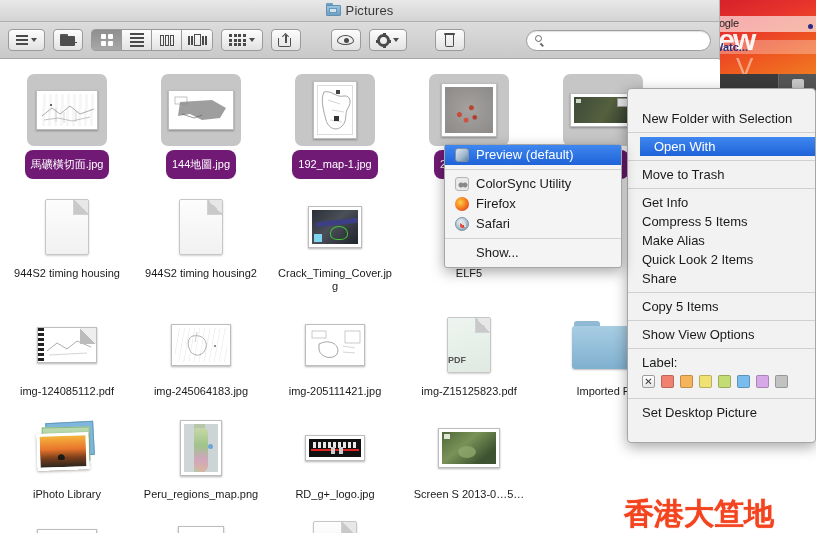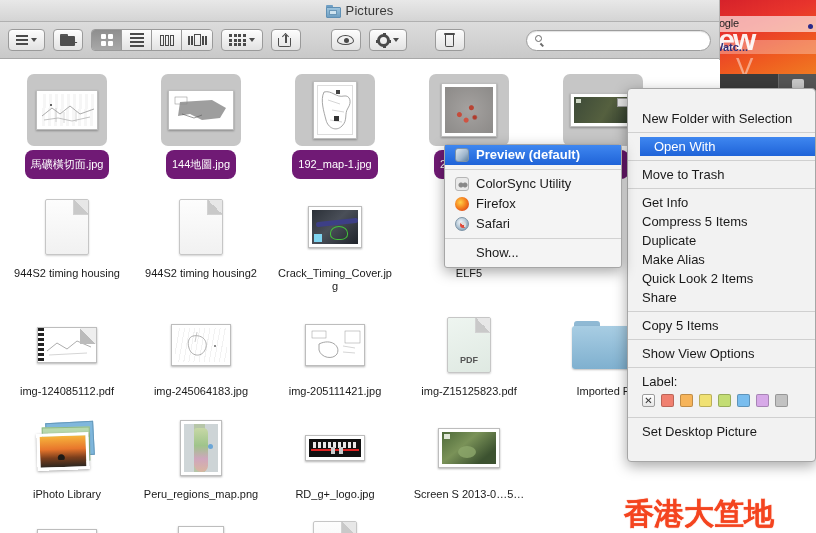--- a/index.html
+++ b/index.html
@@ -29,21 +29,21 @@
   .bg-bottom { position:absolute; top:98px; left:0; width:106px; height:14px; background:#efefef; border-top:1px solid #ccc;}
   .bg-screen-txt { position:absolute; top:99px; left:48px; font-size:10px; color:#555; white-space:nowrap;}
 
   
   .finder { position:absolute; top:0; left:0; width:720px; height:533px; background:#fff;
             border-right:1px solid #b4b4b4; }
   .titlebar { position:relative; height:22px;
      background:linear-gradient(to bottom,#e8e8e8 0%,#d4d4d4 100%);
      border-bottom:1px solid #b0b0b0;
      display:flex; align-items:center; justify-content:center; }
-  .title-wrap { display:flex; align-items:flex-end; gap:5px; }
+  .title-wrap { display:flex; align-items:flex-start; gap:5px; }
   .title-text { font-size:13px; color:#3a3a3a; font-weight:500; letter-spacing:.1px;}
   .folder-ico { width:15px; height:13px; position:relative; }
   .folder-ico .tab{position:absolute;top:0;left:0;width:7px;height:3px;background:#6f9fc4;border-radius:1px 1px 0 0;}
   .folder-ico .body{position:absolute;top:2px;left:0;width:15px;height:11px;
      background:linear-gradient(to bottom,#9cc3dd,#6e9fc2);border-radius:1px;border:1px solid #5f90b5;}
   .folder-ico .pic{position:absolute;top:5px;left:3px;width:8px;height:5px;background:#cfe4f0;border:1px solid #6a97b8;}
 
   .toolbar { position:relative; height:37px;
      background:linear-gradient(to bottom,#dcdcdc 0%,#c9c9c9 100%);
      border-bottom:1px solid #a8a8a8;
@@ -95,21 +95,21 @@
   .label.sel { background:#701a75; color:#fff; border-radius:8px; padding:8px 6px; width:auto; max-width:120px;}
 
   
   .photo { background:#fff; border:1px solid #bdbdbd; box-shadow:0 1px 2px rgba(0,0,0,.3); padding:3px; }
   .photo .inner { width:100%; height:100%; display:block; }
 
   .doc { width:44px; height:56px; background:linear-gradient(to bottom,#fdfdfd,#f1f1f1);
      border:1px solid #c6c6c6; border-radius:2px; position:relative; box-shadow:0 1px 2px rgba(0,0,0,.18);}
   .doc:after { content:""; position:absolute; top:0; right:0; width:14px; height:14px;
      background:linear-gradient(225deg,#e7e7e7 50%, #c9c9c9 50%); border-left:1px solid #d2d2d2; border-bottom:1px solid #d2d2d2;}
-  .doc .pdf { position:absolute; bottom:7px; left:0; width:100%; text-align:center;
+  .doc .pdf { position:absolute; bottom:7px; left:0; width:100%; 
      font-size:9px; font-weight:bold; color:#555; }
 
   .bluefolder { width:62px; height:48px; position:relative; }
   .bluefolder .tb { position:absolute; top:0; left:2px; width:26px; height:7px;
      background:#8fb9d4; border-radius:3px 3px 0 0;}
   .bluefolder .bd { position:absolute; top:5px; left:0; width:62px; height:43px;
      background:linear-gradient(to bottom,#a8cde3,#7fb0cf); border-radius:3px;
      box-shadow:0 1px 2px rgba(0,0,0,.25);}
 
   
@@ -123,21 +123,21 @@
   .swatches { display:flex; align-items:center; gap:6px; padding:3px 14px 6px; }
   .sw { width:13px; height:13px; border-radius:2px; border:1px solid rgba(0,0,0,.22); }
   .sw.none { background:linear-gradient(to bottom,#fff,#e6e6e6); display:flex; align-items:center;
      justify-content:center; font-size:10px; color:#333; border:1px solid #9d9d9d; }
 
   
   .sub { position:absolute; top:144px; left:444px; width:178px;
      background:#f4f4f4; border:1px solid #a6a6a6; border-radius:3px;
      box-shadow:0 4px 14px rgba(0,0,0,.35); padding:0 0 4px; font-size:13px; color:#1a1a1a;}
   .sub .mi { height:20px; line-height:20px; padding:0 8px 0 10px; display:flex; align-items:center; gap:7px; white-space:nowrap;}
-  .sub .mi.hl { background:linear-gradient(to bottom,#3f87f0,#1f63d8); color:#fff; font-weight:bold;}
+  .sub .mi.hl { background:linear-gradient(to bottom,#3f87f0,#1f63d8); color:#fff; font-weight:normal;}
   .sub .sep { height:1px; background:#d2d2d2; margin:4px 0;}
   .appico { width:14px; height:14px; border-radius:3px; flex:none; position:relative;}
   .ico-preview { background:linear-gradient(135deg,#dfe7ef 0%,#9fb6cd 60%,#5d7f9e 100%); border:1px solid #7e93a8;}
   .ico-colorsync { background:#e9e9e9; border:1px solid #b5b5b5; }
   .ico-colorsync:after{content:"";position:absolute;top:3px;left:2px;width:10px;height:8px;
      background:radial-gradient(circle at 30% 50%,#888 2px,transparent 3px),radial-gradient(circle at 70% 50%,#888 2px,transparent 3px);}
   .ico-firefox { background:radial-gradient(circle at 38% 38%,#ffd04a 0%,#f58220 45%,#e2541d 75%,#9c2b8f 100%); border-radius:50%;}
   .ico-safari { background:radial-gradient(circle at 40% 35%,#f2f6fa 0%,#b9cbd9 45%,#6d8ba3 100%); border-radius:50%; border:1px solid #7c93a6;}
   .ico-safari:after{content:"";position:absolute;top:4px;left:4px;width:6px;height:6px;
      background:linear-gradient(45deg,#e04a3a 50%,#ddd 50%); border-radius:50%;}
@@ -556,21 +556,20 @@
 
   <div class="ctx">
     <div class="mi">New Folder with Selection</div>
     <div class="sep"></div>
     <div class="mi hl">Open With</div>
     <div class="sep"></div>
     <div class="mi">Move to Trash</div>
     <div class="sep"></div>
     <div class="mi">Get Info</div>
     <div class="mi">Compress 5 Items</div>
-    <div class="mi">Duplicate</div>
     <div class="mi">Make Alias</div>
     <div class="mi">Quick Look 2 Items</div>
     <div class="mi">Share</div>
     <div class="sep"></div>
     <div class="mi">Copy 5 Items</div>
     <div class="sep"></div>
     <div class="mi">Show View Options</div>
     <div class="sep"></div>
     <div class="lbl">Label:</div>
     <div class="swatches">

